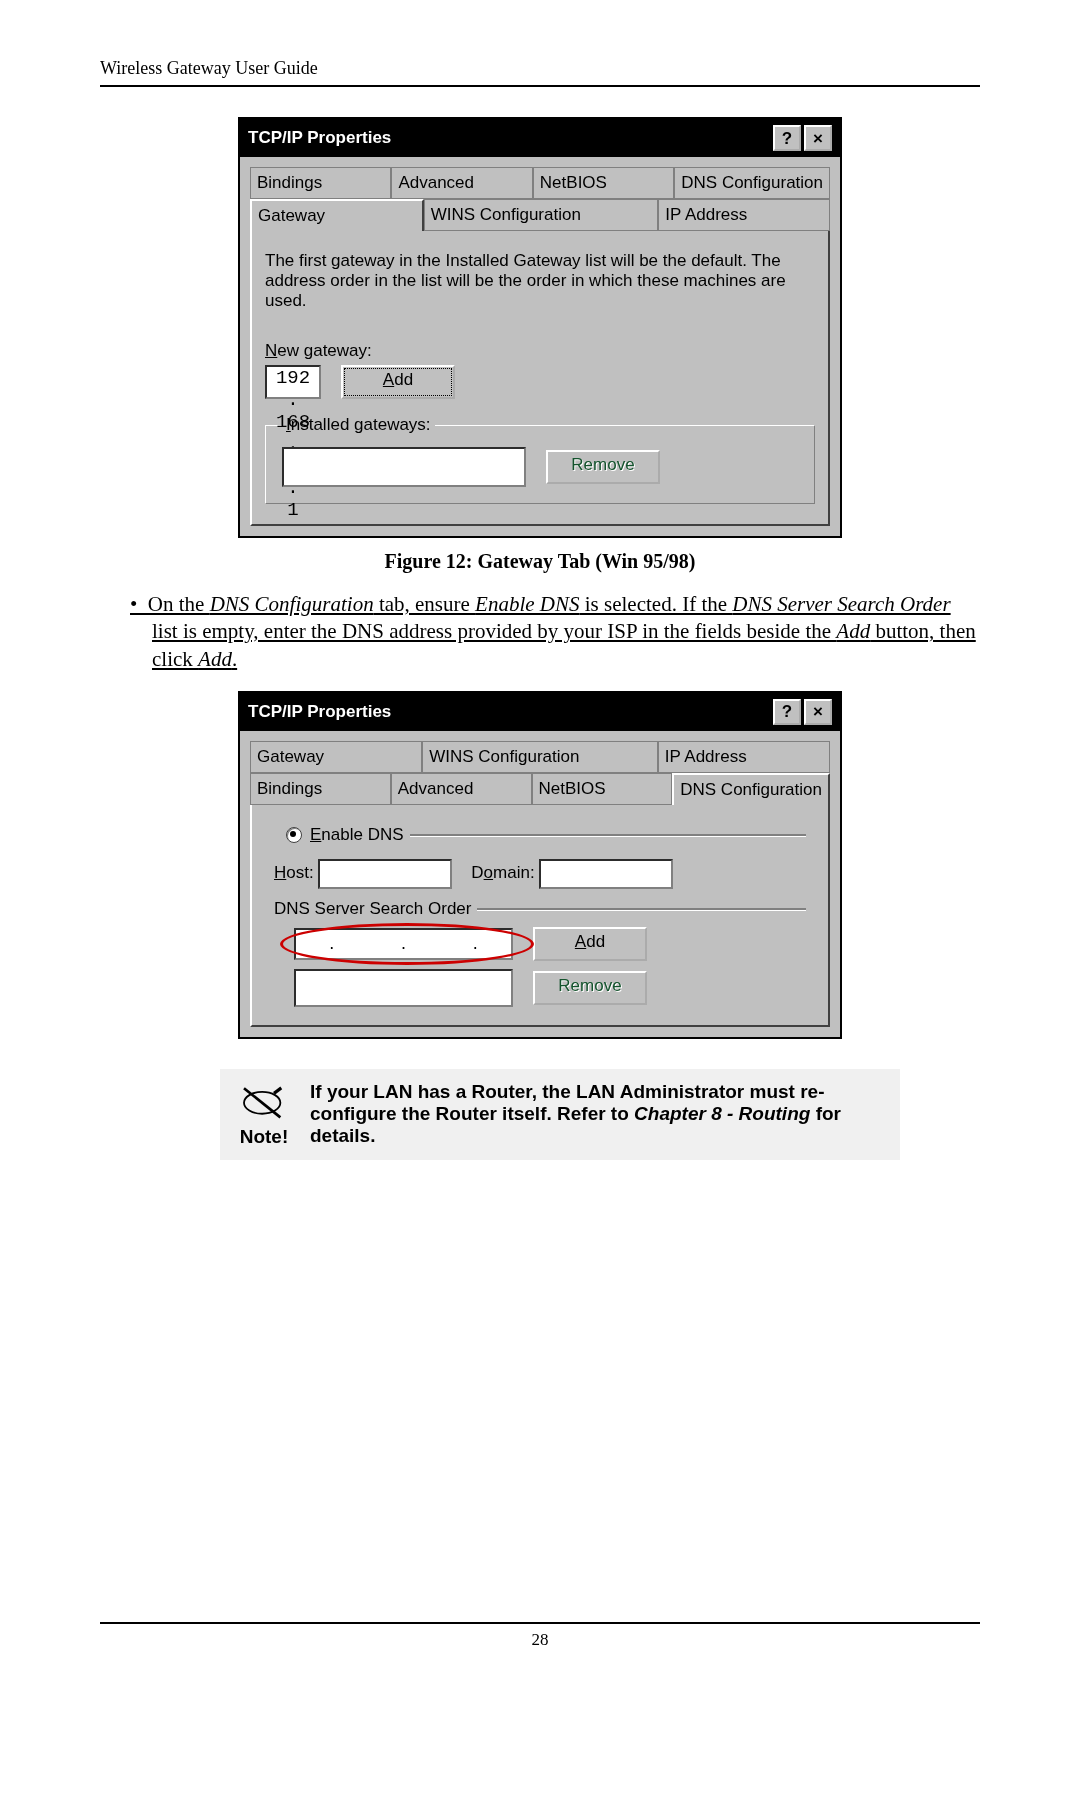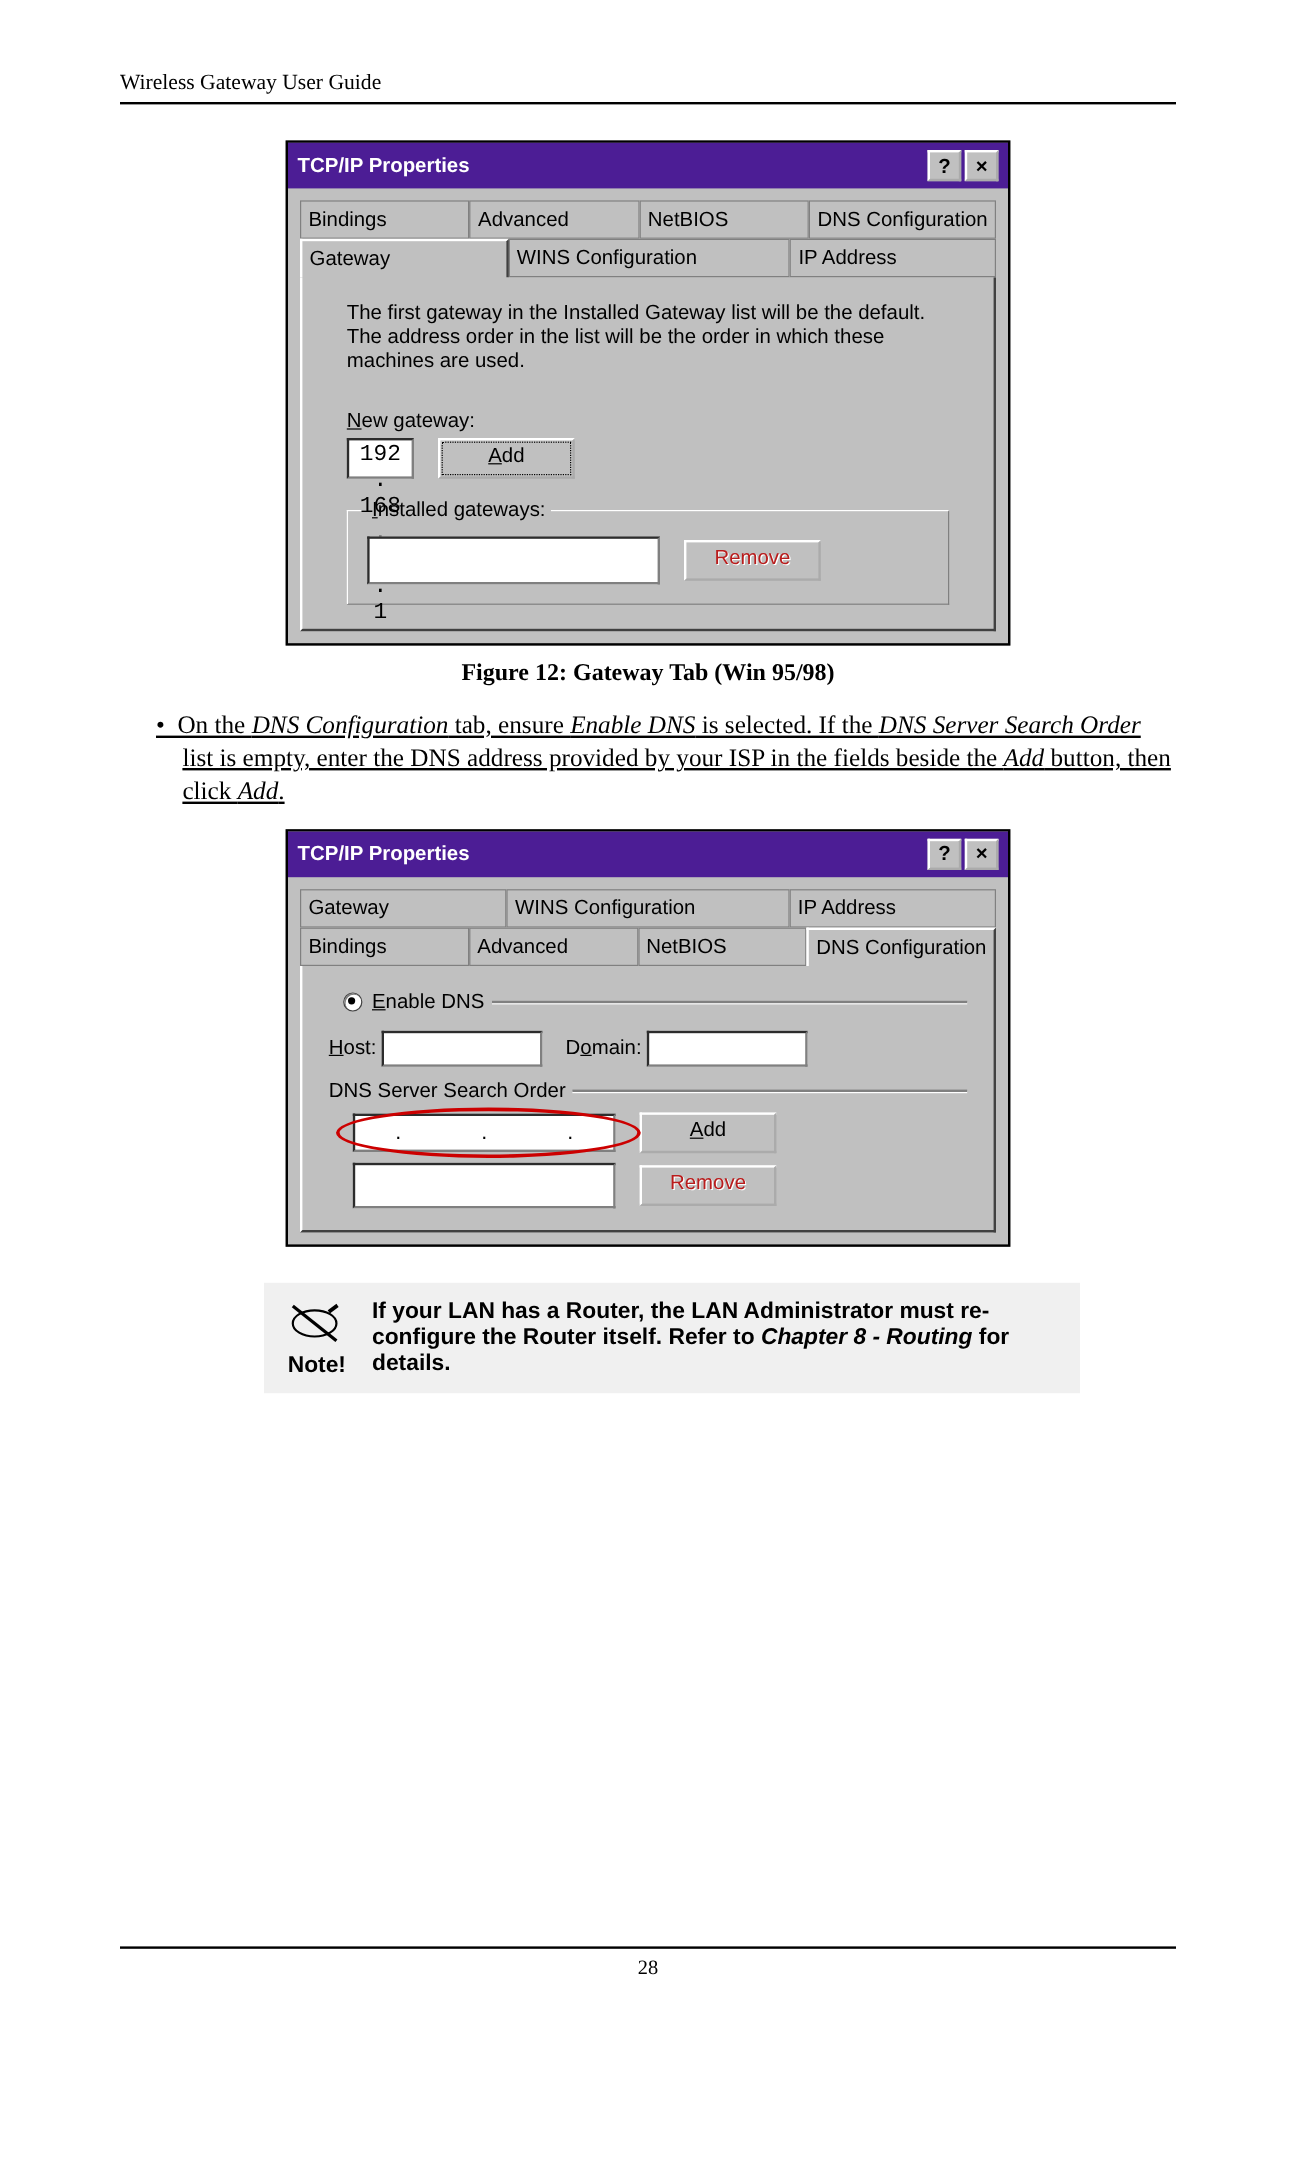--- a/index.html
+++ b/index.html
@@ -23,21 +23,21 @@
   }
   .dialog {
     margin: 0 auto 12px auto;
     width: 600px;
     border: 2px solid #000;
     background: #c0c0c0;
     font-family: Arial, Helvetica, sans-serif;
     font-size: 17px;
   }
   .titlebar {
-    background: #4c1d95;
+    background: #000000;
     color: #fff;
     font-weight: bold;
     padding: 6px 8px;
     display: flex;
     align-items: center;
   }
   .titlebar-title { flex: 1; }
   .titlebar-btn {
     width: 24px; height: 22px;
     background: #c0c0c0;
@@ -70,21 +70,21 @@
     border-left: 2px solid #fff;
     border-right: 2px solid #404040;
     border-bottom: none;
     z-index: 2;
   }
   .tab-content {
     border-left: 2px solid #fff;
     border-right: 2px solid #404040;
     border-bottom: 2px solid #404040;
     margin: 0 10px 10px 10px;
-    padding: 20px 37px;
+    padding: 20px 13px;
     min-height: 100px;
   }
   .underline { text-decoration: underline; }
   .field-label { margin: 10px 0 4px 0; }
   .ip-input {
     display: inline-flex;
     align-items: center;
     background: #fff;
     border: 2px inset #808080;
     height: 30px;
@@ -101,21 +101,21 @@
     background: #c0c0c0;
     border: 2px outset #fff;
     font-family: Arial, sans-serif;
     font-size: 17px;
     text-align: center;
     line-height: 26px;
     display: inline-block;
     vertical-align: top;
   }
   .btn.dotted { outline: 1px dotted #000; outline-offset: -4px; }
-  .btn.disabled { color: #b91c1c; text-shadow: 1px 1px 0 #fff; }
+  .btn.disabled { color: #14532d; text-shadow: 1px 1px 0 #fff; }
   .row { display: flex; align-items: center; gap: 20px; }
   fieldset.legacy {
     border: 1px solid #808080;
     border-top-color: #fff;
     border-left-color: #fff;
     padding: 12px 16px 16px 16px;
     margin: 16px 0 0 0;
   }
   fieldset.legacy > legend { padding: 0 4px; }
   .listbox {

